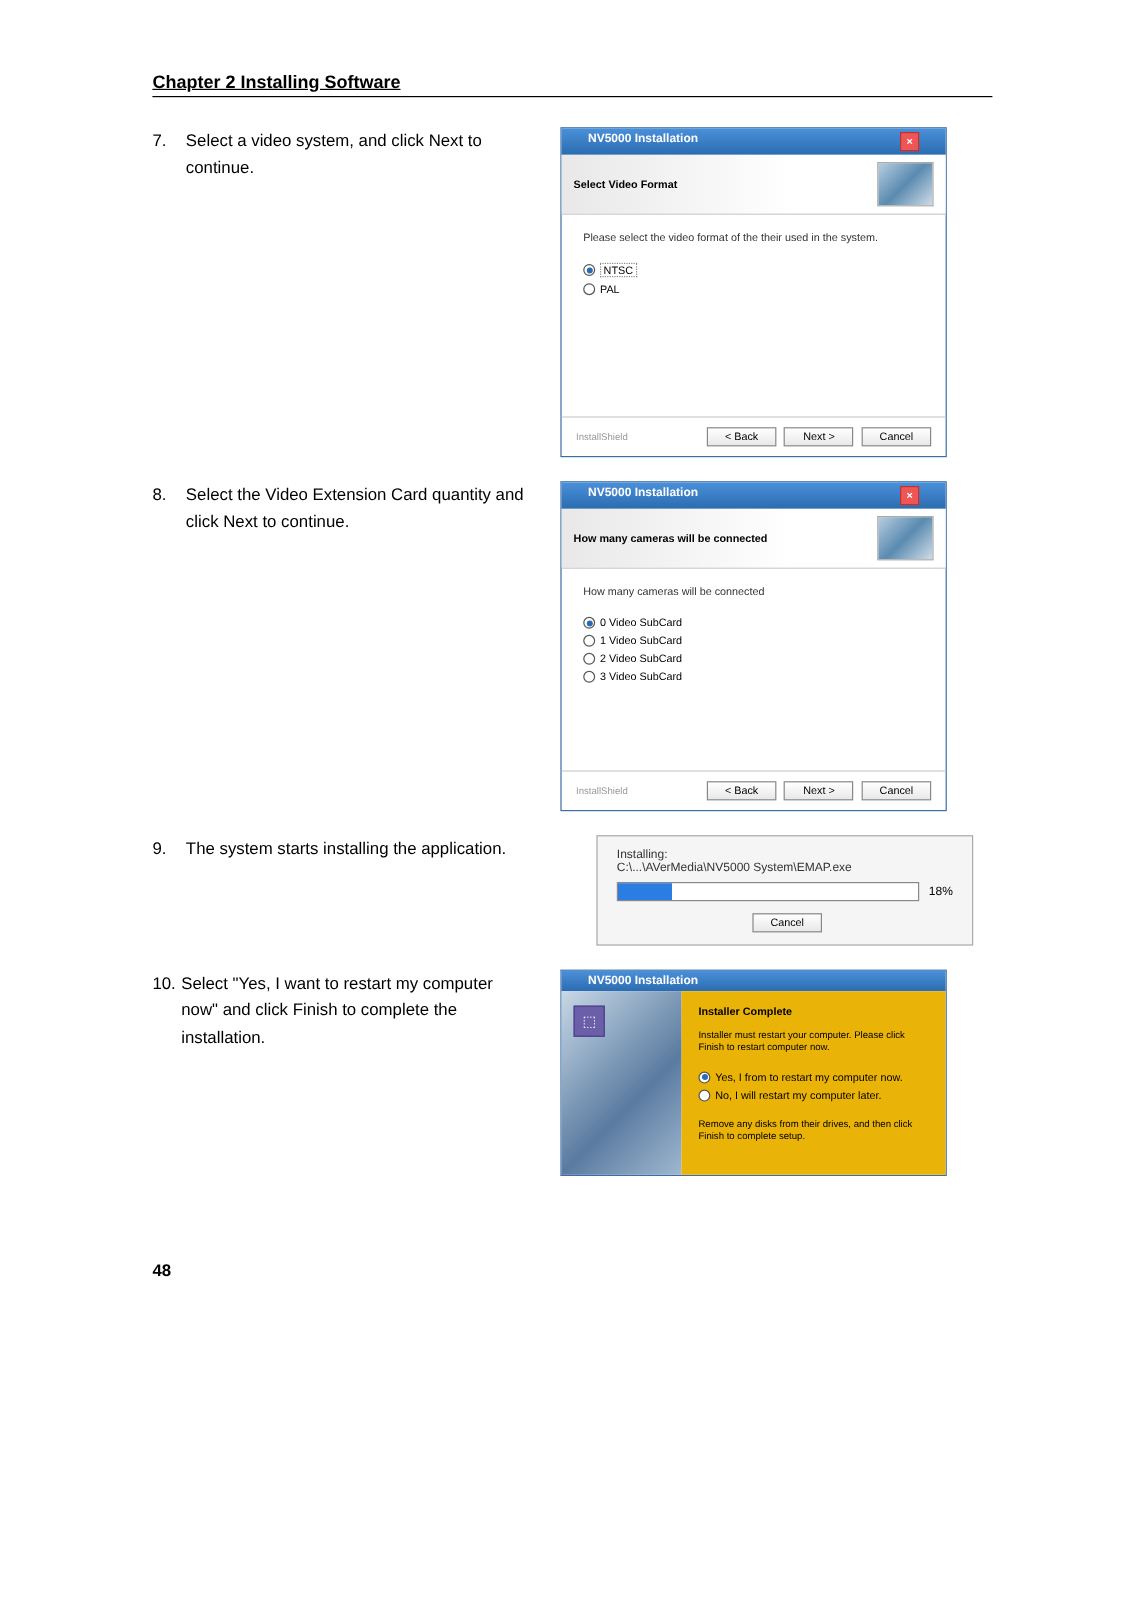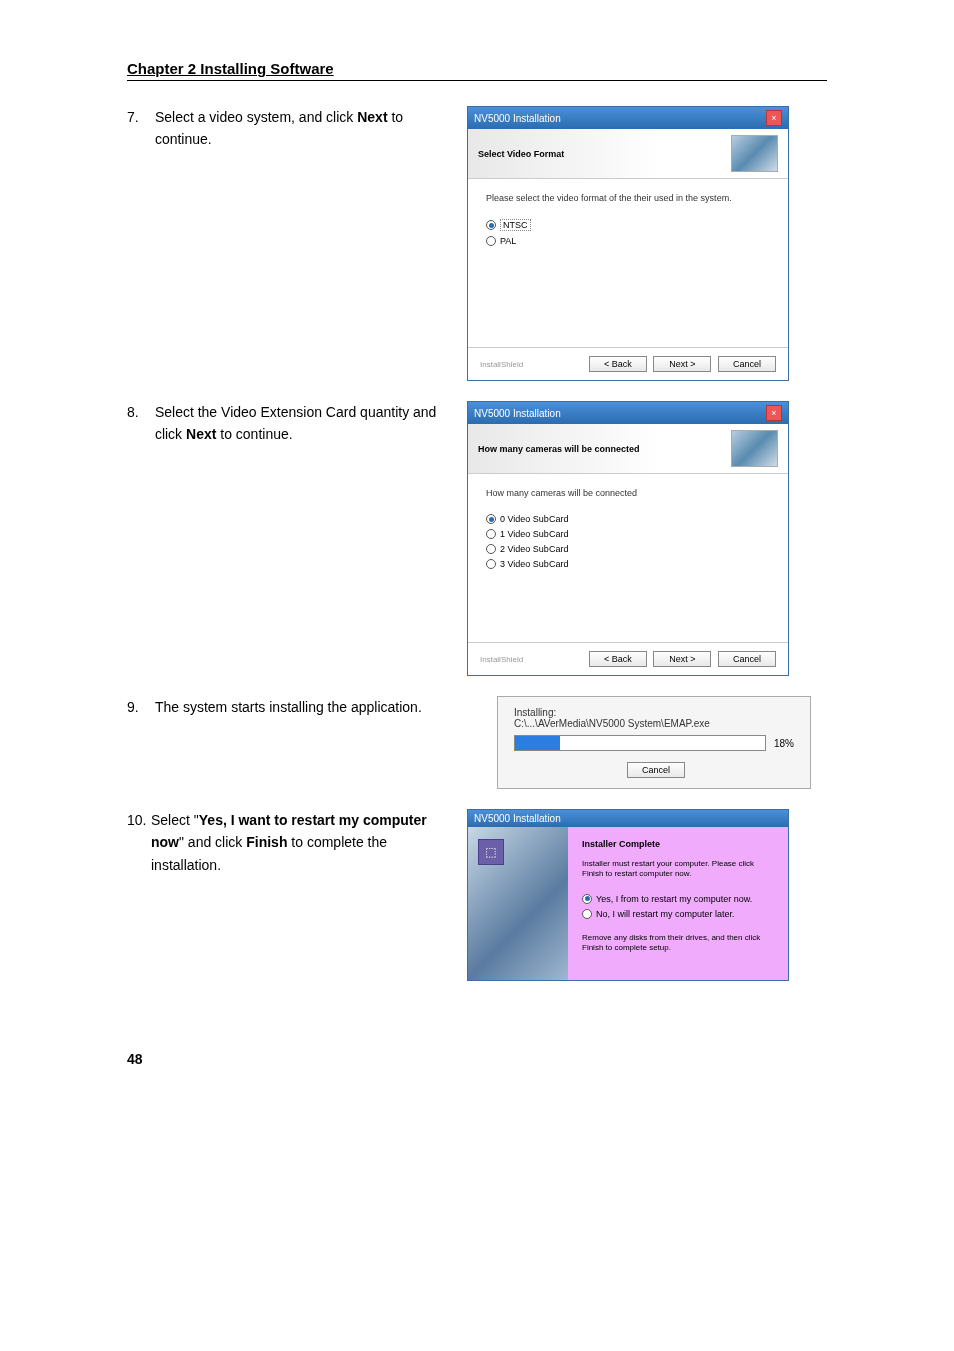--- a/index.html
+++ b/index.html
@@ -39,36 +39,37 @@
     display: inline-block;
     width: 24px;
     vertical-align: top;
   }
   .step-body {
     display: inline-block;
     width: 300px;
     vertical-align: top;
   }
   .bold {
-    font-weight: bold;
+    font-weight: normal;
   }
   .dialog {
     width: 320px;
     border: 1px solid #3b6ea5;
     font-size: 9px;
     background: #fff;
   }
   .dlg-titlebar {
     background: linear-gradient(to bottom, #4a90d9, #2b6cb0);
     color: #fff;
-    padding: 3px 6px;
+    padding: 3px 22px;
     display: flex;
     justify-content: space-between;
-    align-items: center;
+    align-items: flex-start;
     font-size: 10px;
+    font-weight: bold;
   }
   .dlg-close {
     background: #e55;
     color: #fff;
     width: 14px;
     height: 14px;
     text-align: center;
     line-height: 14px;
     font-size: 9px;
     border: 1px solid #b33;
@@ -223,21 +224,21 @@
     border: 1px solid #4a3f88;
     display: flex;
     align-items: center;
     justify-content: center;
     color: #fff;
     font-size: 12px;
   }
   .complete-main {
     flex: 1;
     padding: 12px 14px;
-    background: #f0abfc;
+    background: #eab308;
   }
   .complete-title {
     font-weight: bold;
     font-size: 9px;
     margin-bottom: 10px;
   }
   .complete-text {
     font-size: 8px;
     margin-bottom: 14px;
     line-height: 1.3;

